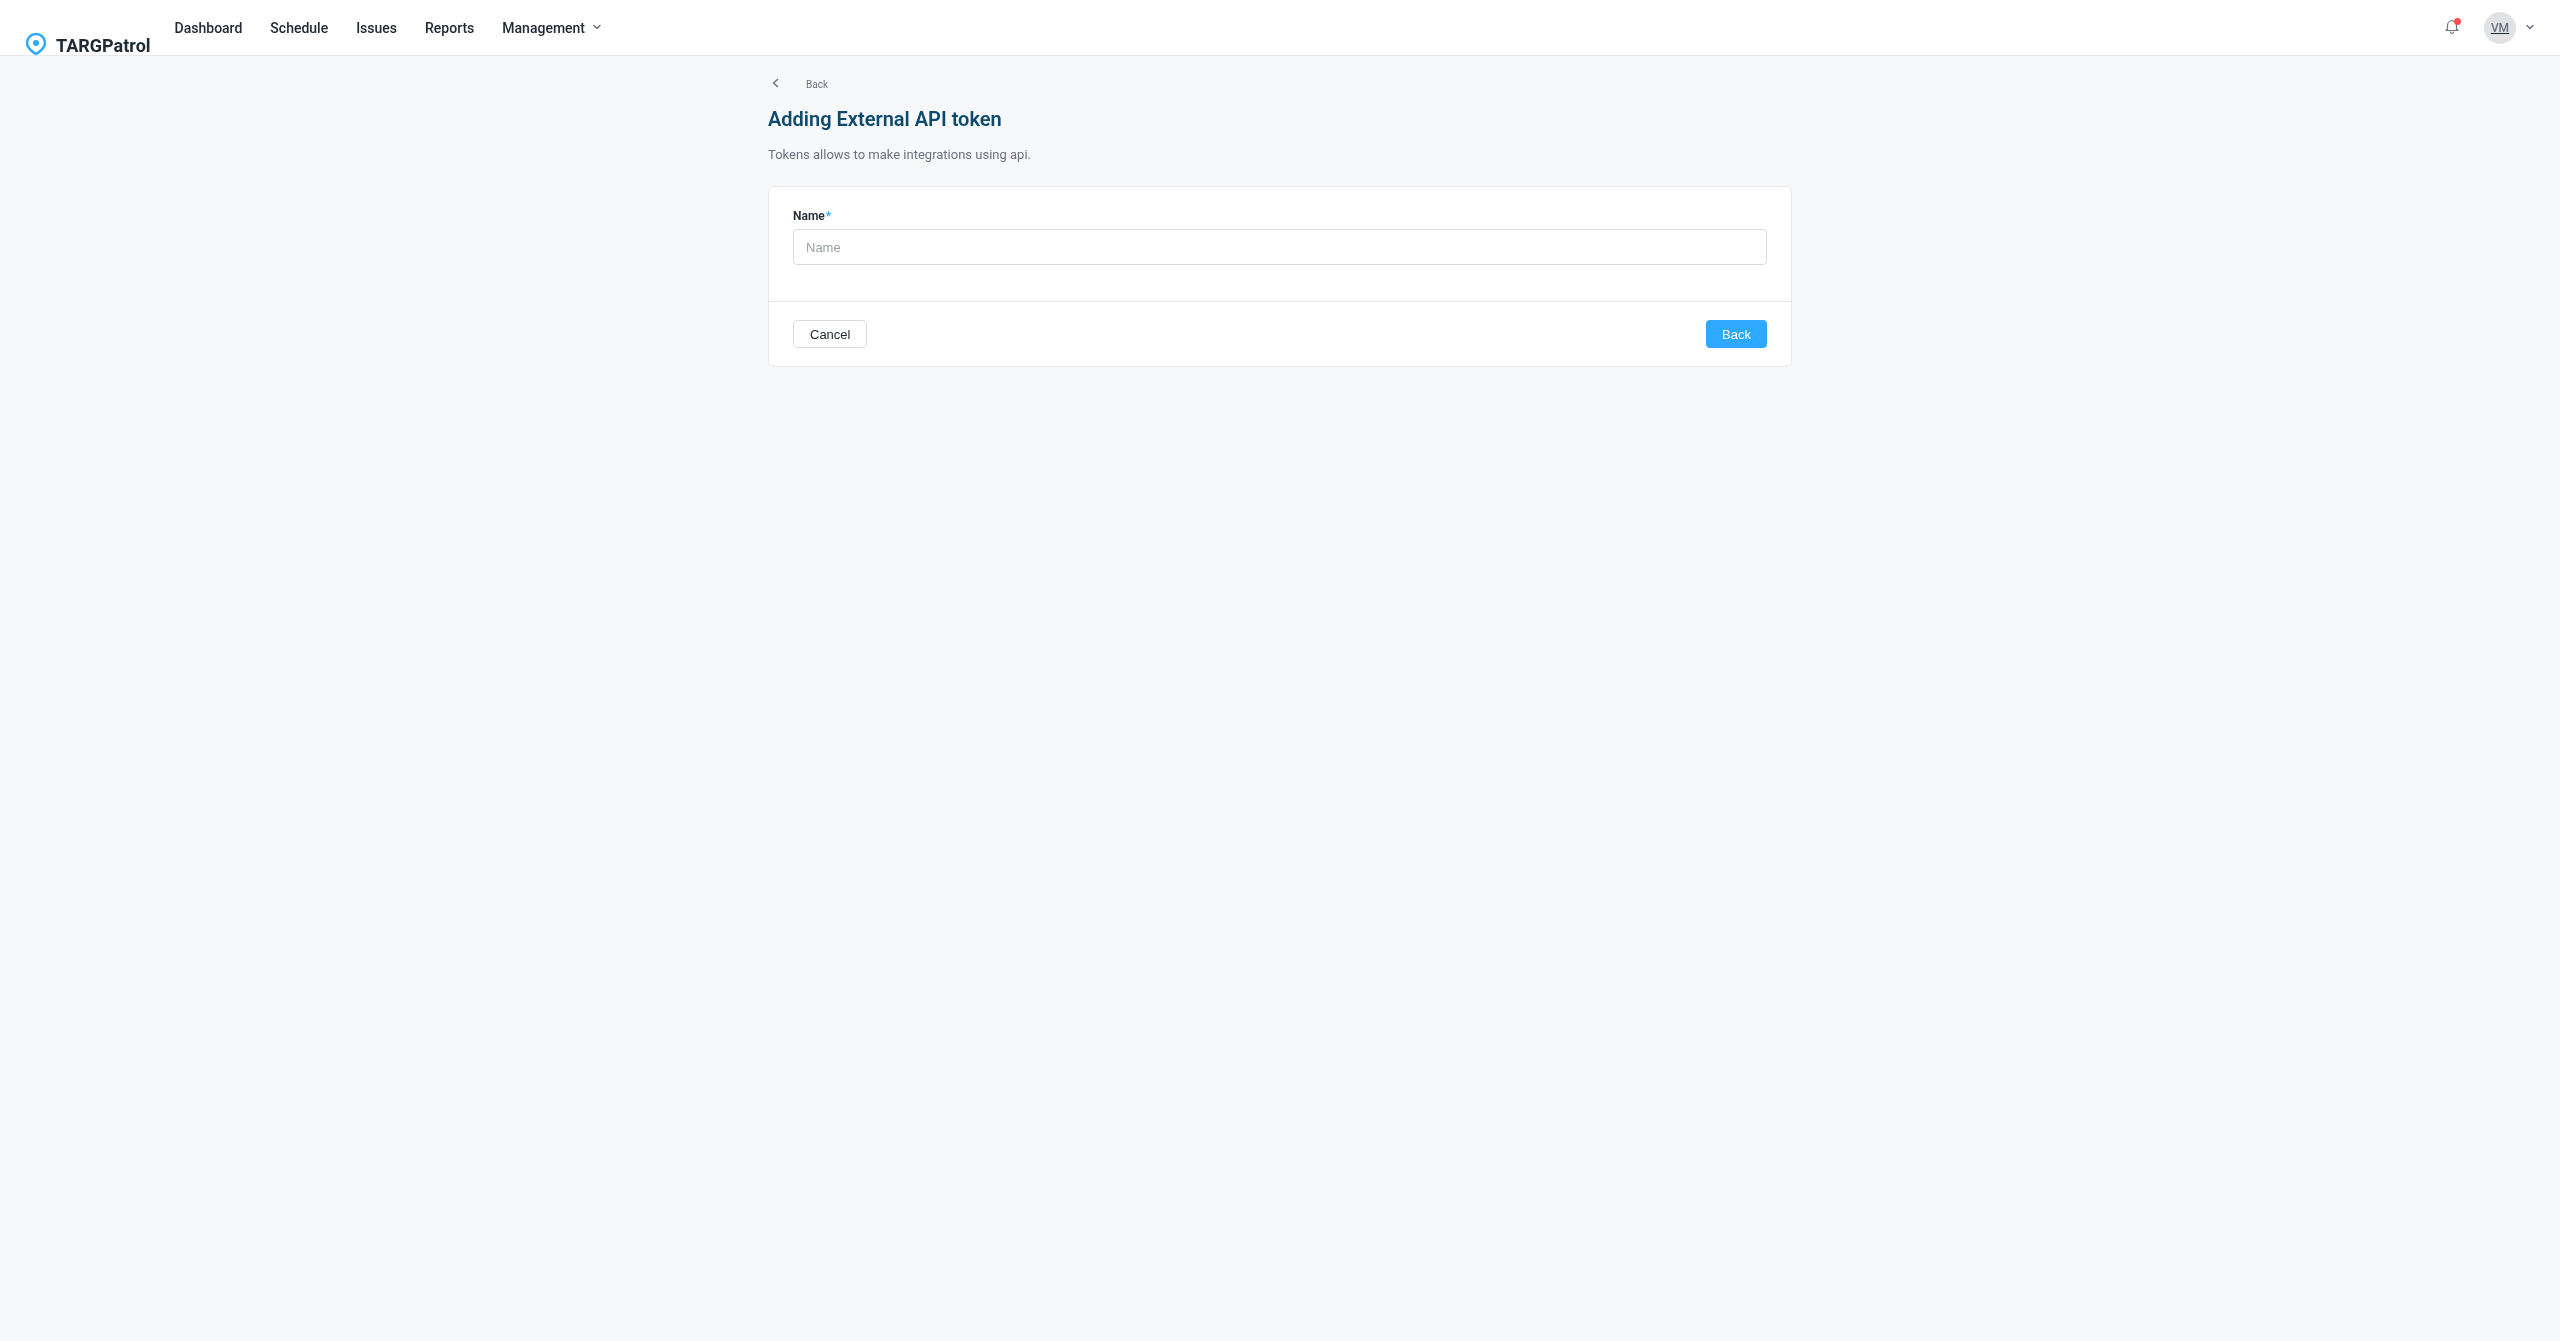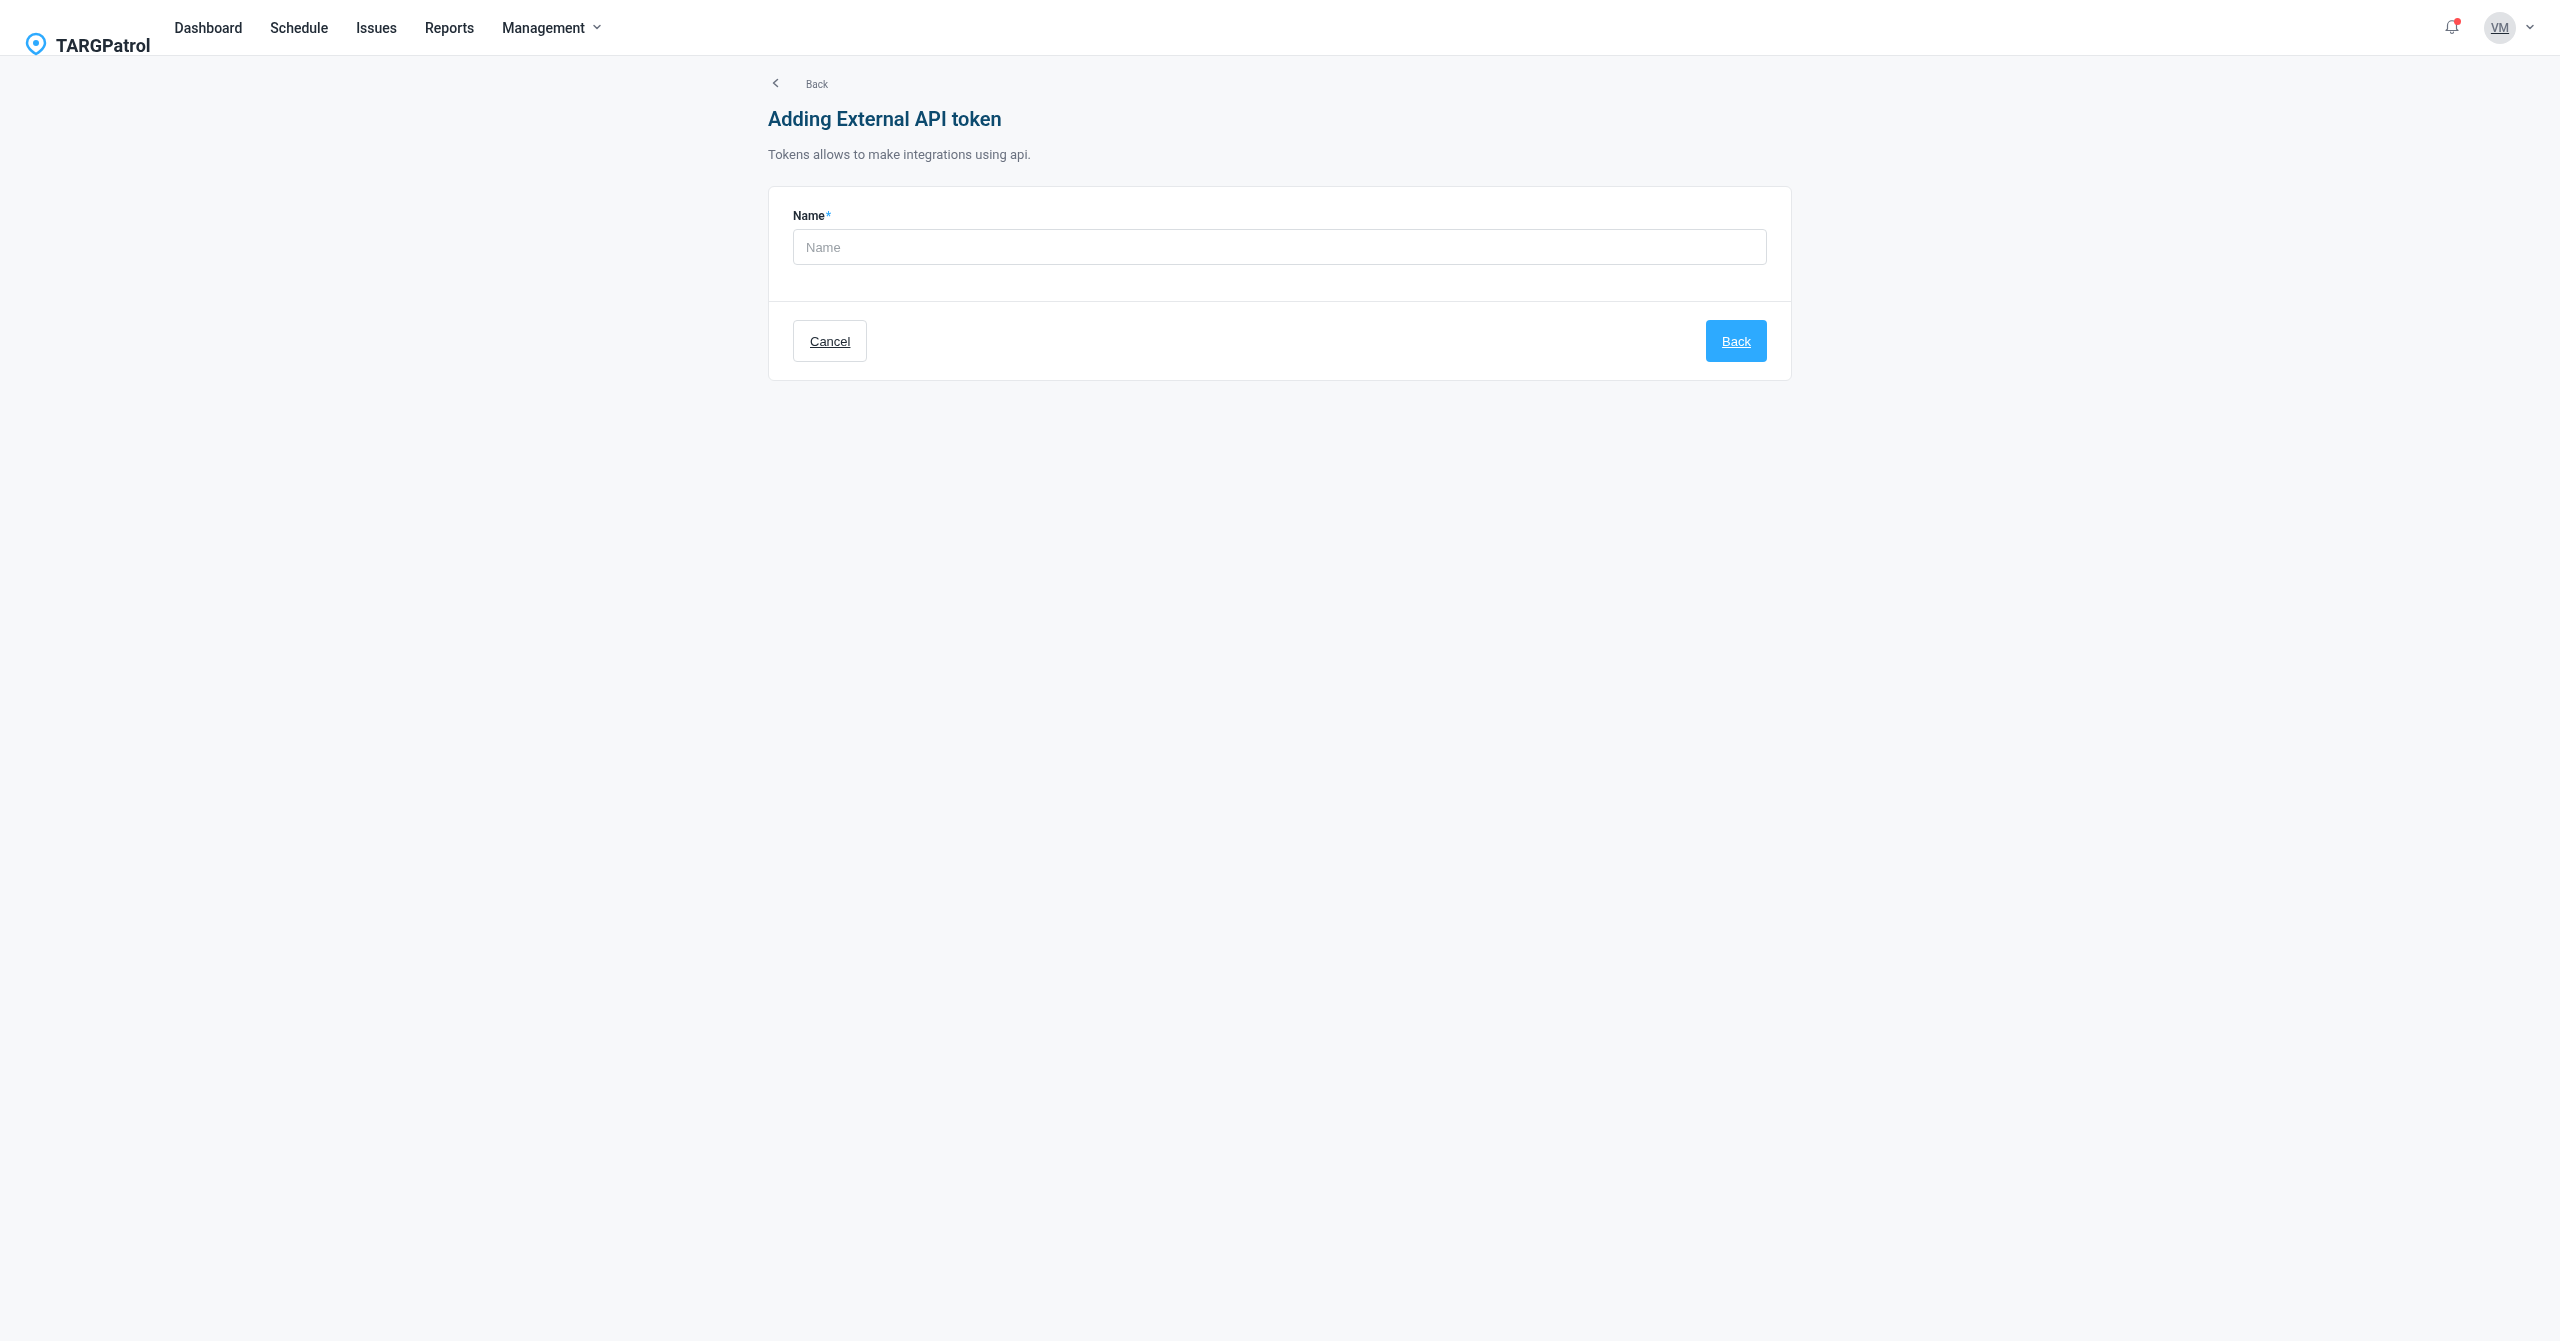--- a/index.html
+++ b/index.html
@@ -161,32 +161,31 @@
   color: #9aa0a6;
 }
 .card-footer {
   border-top: 1px solid #e6e8eb;
   padding: 18px 24px;
   display: flex;
   justify-content: space-between;
   align-items: center;
 }
 .btn {
-  height: 42px;
+  height: 28px;
   padding: 0 16px;
   border-radius: 4px;
   font-size: 13px;
   font-weight: 500;
   cursor: pointer;
   display: inline-flex;
   align-items: center;
   justify-content: center;
   border: none;
   outline: none;
-  text-decoration: underline;
 }
 .btn-secondary {
   background: #ffffff;
   border: 1px solid #d9dde1;
   color: #212b36;
 }
 .btn-primary {
   background: #2daaff;
   color: #ffffff;
 }

